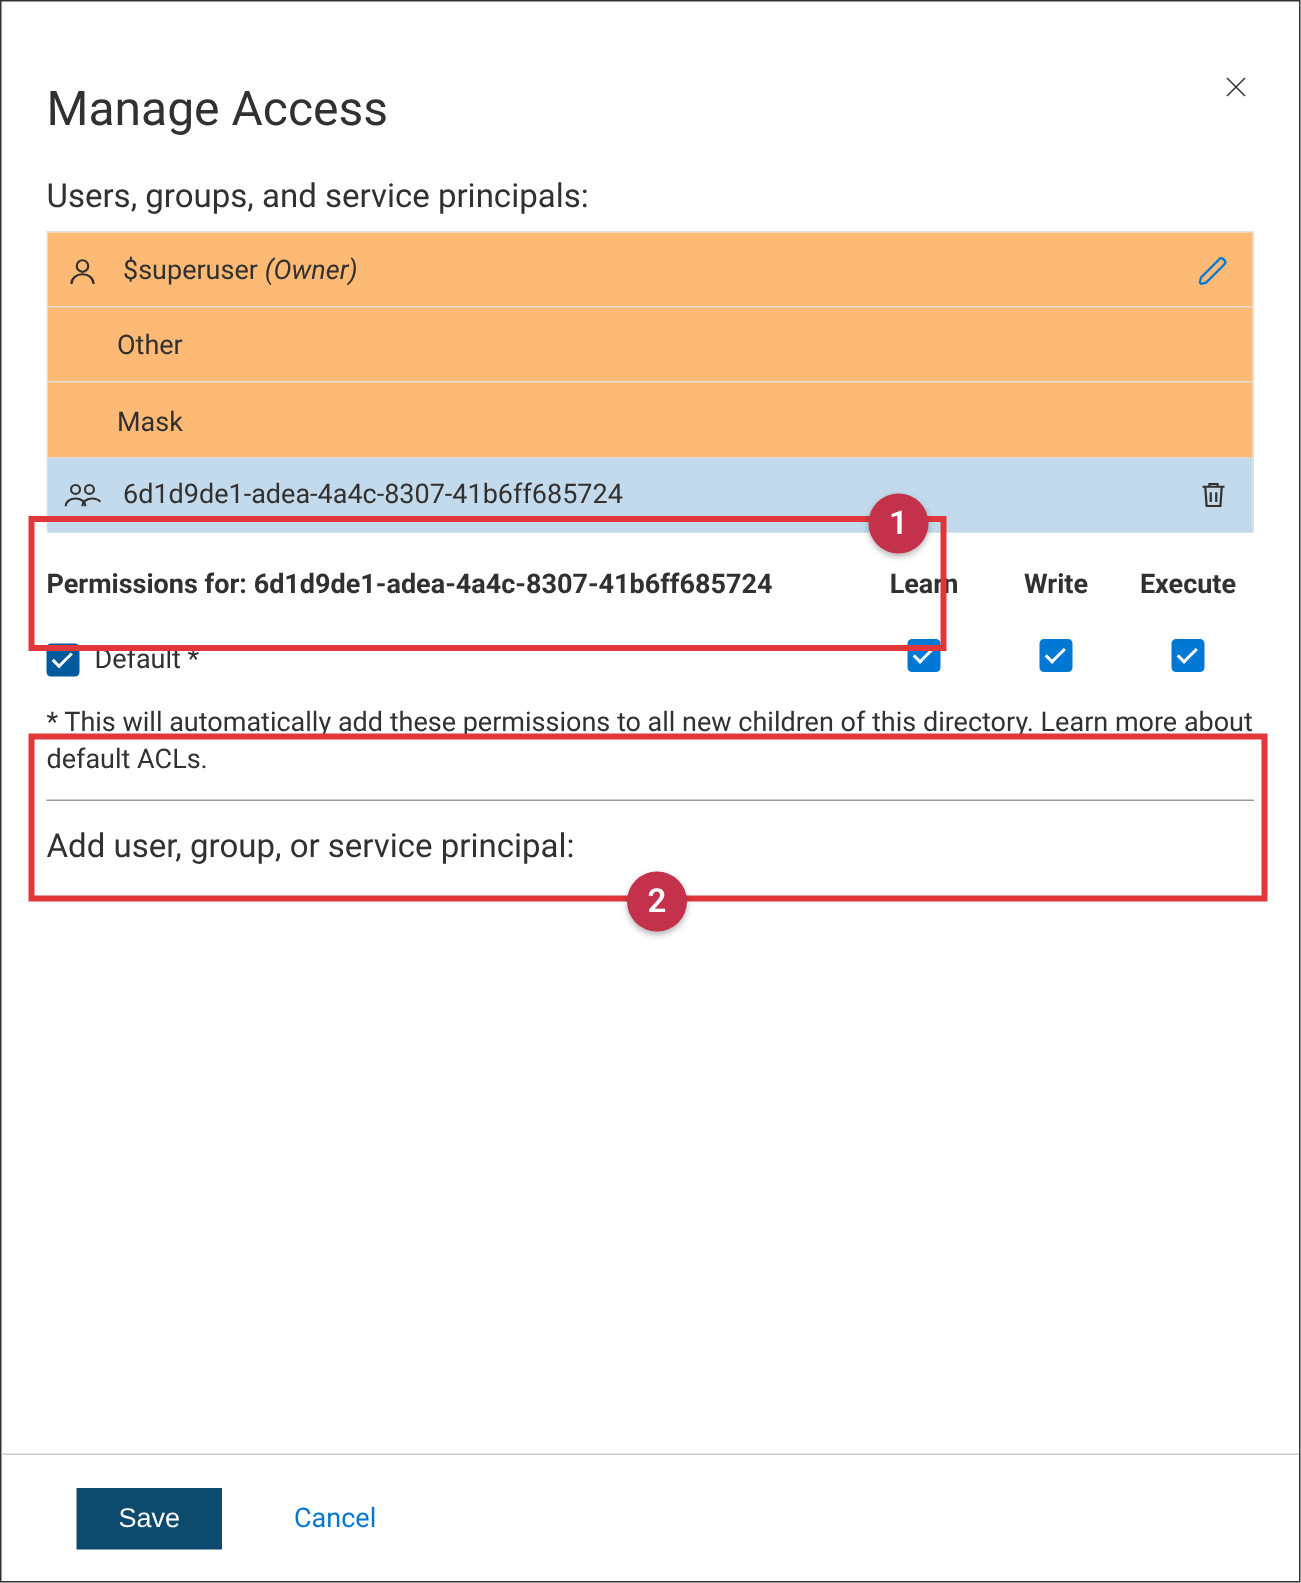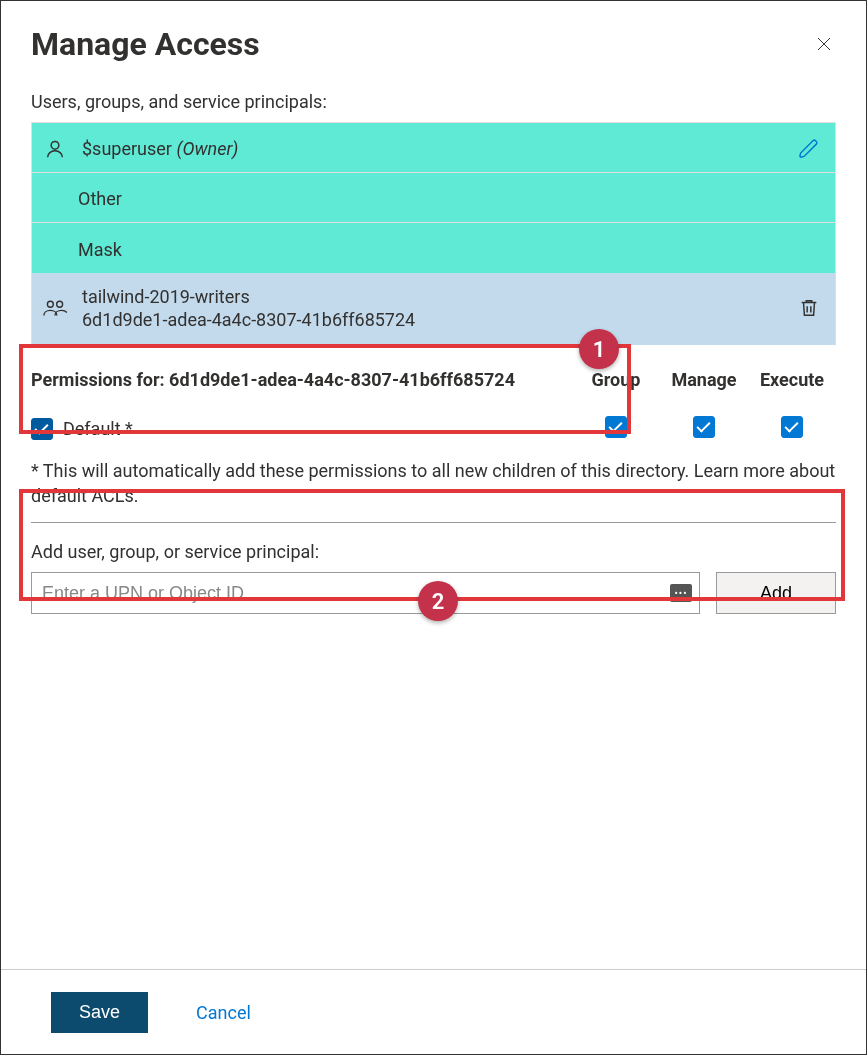--- a/index.html
+++ b/index.html
@@ -19,50 +19,51 @@
     overflow:hidden;
   }
   .header {
     display:flex;
     align-items:center;
     justify-content:space-between;
     margin-bottom:28px;
   }
   .title {
     font-size:32px;
-    font-weight:700;
+    font-weight:400;
     color:#323130;
+    margin-top:28px;
   }
   .close-btn {
     width:24px; height:24px;
     cursor:pointer;
     display:flex;align-items:center;justify-content:center;
   }
   .close-btn svg { width:18px;height:18px;stroke:#323130;stroke-width:1.3; }
   .subline {
     font-size:18px;
     margin-bottom:28px;
   }
   .section-label {
-    font-size:18px;
+    font-size:22px;
     margin-bottom:10px;
   }
   .list {
     border:1px solid #e1dfdd;
     border-bottom:none;
   }
   .row {
     display:flex;
     align-items:center;
     min-height:50px;
     border-bottom:1px solid #e1dfdd;
     padding:6px 12px 4px 8px;
     font-size:18px;
     gap:12px;
-    background:#5eead4;
+    background:#fdba74;
     cursor:pointer;
   }
   .row.selected {
     background:#c3daec;
     border-bottom:1px solid #c3daec;
   }
   .row .icon-slot {
     width:30px;
     display:flex;justify-content:center;align-items:center;
     flex:0 0 30px;
@@ -261,61 +262,53 @@
     <div class="row selected" style="padding:12px 12px 12px 8px;">
       <div class="icon-slot">
         <svg width="26" height="22" viewBox="0 0 28 20" fill="none" stroke="#323130" stroke-width="1.5">
             <circle cx="9" cy="6" r="3.2"></circle>
             <circle cx="19" cy="6" r="3.2"></circle>
             <path d="M2 18c0-3.3 3.1-5.5 7-5.5s7 2.2 7 5.5"></path>
             <path d="M14 18c0-3.3 3.1-5.5 7-5.5 2.4 0 4.5.9 5.8 2.3"></path>
           </svg>
       </div>
       <div class="label">
-        <div class="sub">tailwind-2019-writers</div>
         <div class="sub">6d1d9de1-adea-4a4c-8307-41b6ff685724</div>
       </div>
       <div class="action">
         <svg viewBox="0 0 24 24" fill="none" stroke="#323130" stroke-width="1.6">
             <path d="M4 6h16M9 6V4h6v2M6 6l1 14h10l1-14M10 10v7M14 10v7"></path>
           </svg>
       </div>
     </div>
 
   </div>
 
   <div class="perm-header">
     <div class="lead">Permissions for: 6d1d9de1-adea-4a4c-8307-41b6ff685724</div>
-    <div class="col">Group</div>
-    <div class="col">Manage</div>
+    <div class="col">Learn</div>
+    <div class="col">Write</div>
     <div class="col">Execute</div>
   </div>
 
 
   <div class="perm-row">
     <div class="lead">
       <input type="checkbox" class="cb" checked="" style="">
       <span>Default *</span>
     </div>
     <div class="col"><input type="checkbox" class="cb alt" checked="" style=""></div>
     <div class="col"><input type="checkbox" class="cb alt" checked="" style=""></div>
     <div class="col"><input type="checkbox" class="cb alt" checked="" style=""></div>
   </div>
 
   <div class="note">* This will automatically add these permissions to all new children of this directory. Learn more about default ACLs.</div>
 
   <div class="section-label">Add user, group, or service principal:</div>
 
-  <div class="add-row">
-    <div class="input-wrap">
-      <input class="upn-input" type="text" placeholder="Enter a UPN or Object ID" style="">
-      <div class="input-icon">•••</div>
-    </div>
-    <button class="add-btn">Add</button>
-  </div>
 
 </div>
 
 <div class="footer">
   <button class="save-btn">Save</button>
   <span class="cancel-link">Cancel</span>
 </div>
 
 <div class="callout-box" style="left:18px; top:343px; width:612px; height:90px;"></div>
 <div class="callout-num" style="left:578px; top:328px;">1</div>

